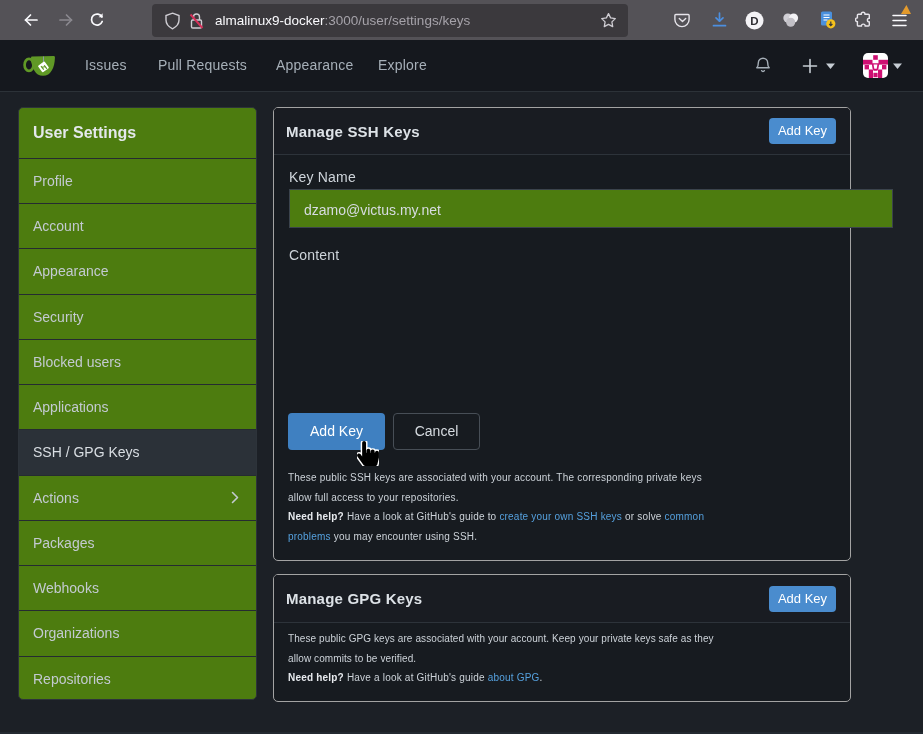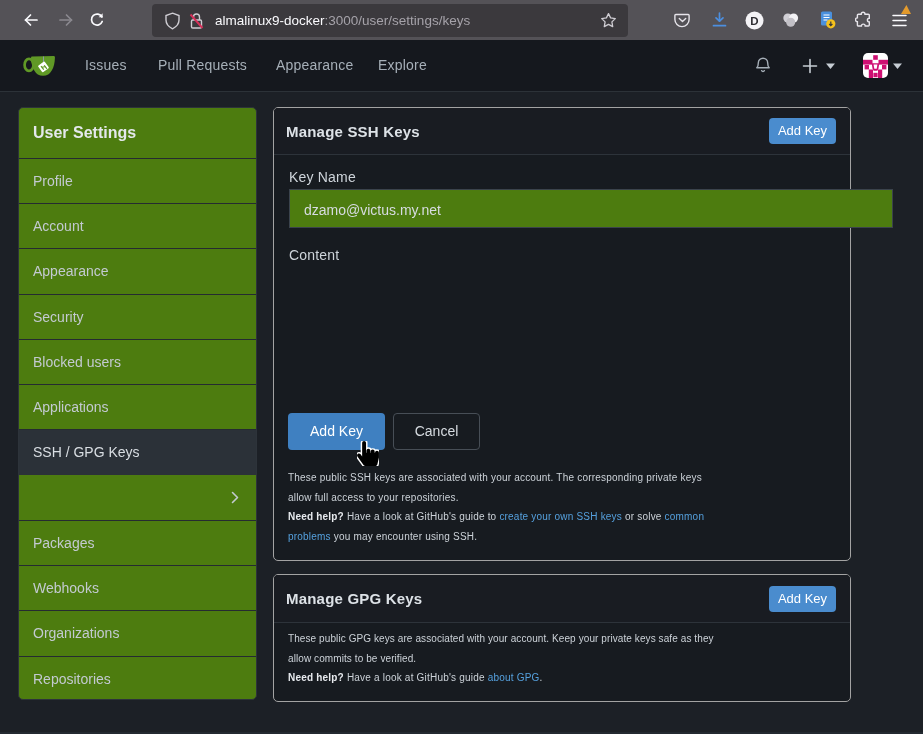--- a/index.html
+++ b/index.html
@@ -147,20 +147,21 @@
 
 <div id="sidebar">
   <div class="hd">User Settings</div>
   <div class="mi" style="top:50px">Profile</div>
   <div class="mi" style="top:95px">Account</div>
   <div class="mi" style="top:140px">Appearance</div>
   <div class="mi" style="top:186px">Security</div>
   <div class="mi" style="top:231px">Blocked users</div>
   <div class="mi" style="top:276px">Applications</div>
   <div class="mi sel" style="top:321px">SSH / GPG Keys</div>
+  <div class="mi" style="top:367px">Actions</div>
   <div class="mi" style="top:412px">Packages</div>
   <div class="mi" style="top:457px">Webhooks</div>
   <div class="mi" style="top:502px">Organizations</div>
   <div class="mi" style="top:548px;height:28px">Repositories</div>
   <svg class="abs" style="left:212px;top:383px" width="8" height="13" viewBox="0 0 8 13" fill="none" stroke="#c3cad1" stroke-width="1.6" stroke-linecap="round" stroke-linejoin="round">
       <path d="M1.5 1.5 6.5 6.5 1.5 11.5"></path>
     </svg>
 </div>
 
 <div class="panel" style="top:107px;height:454px">

